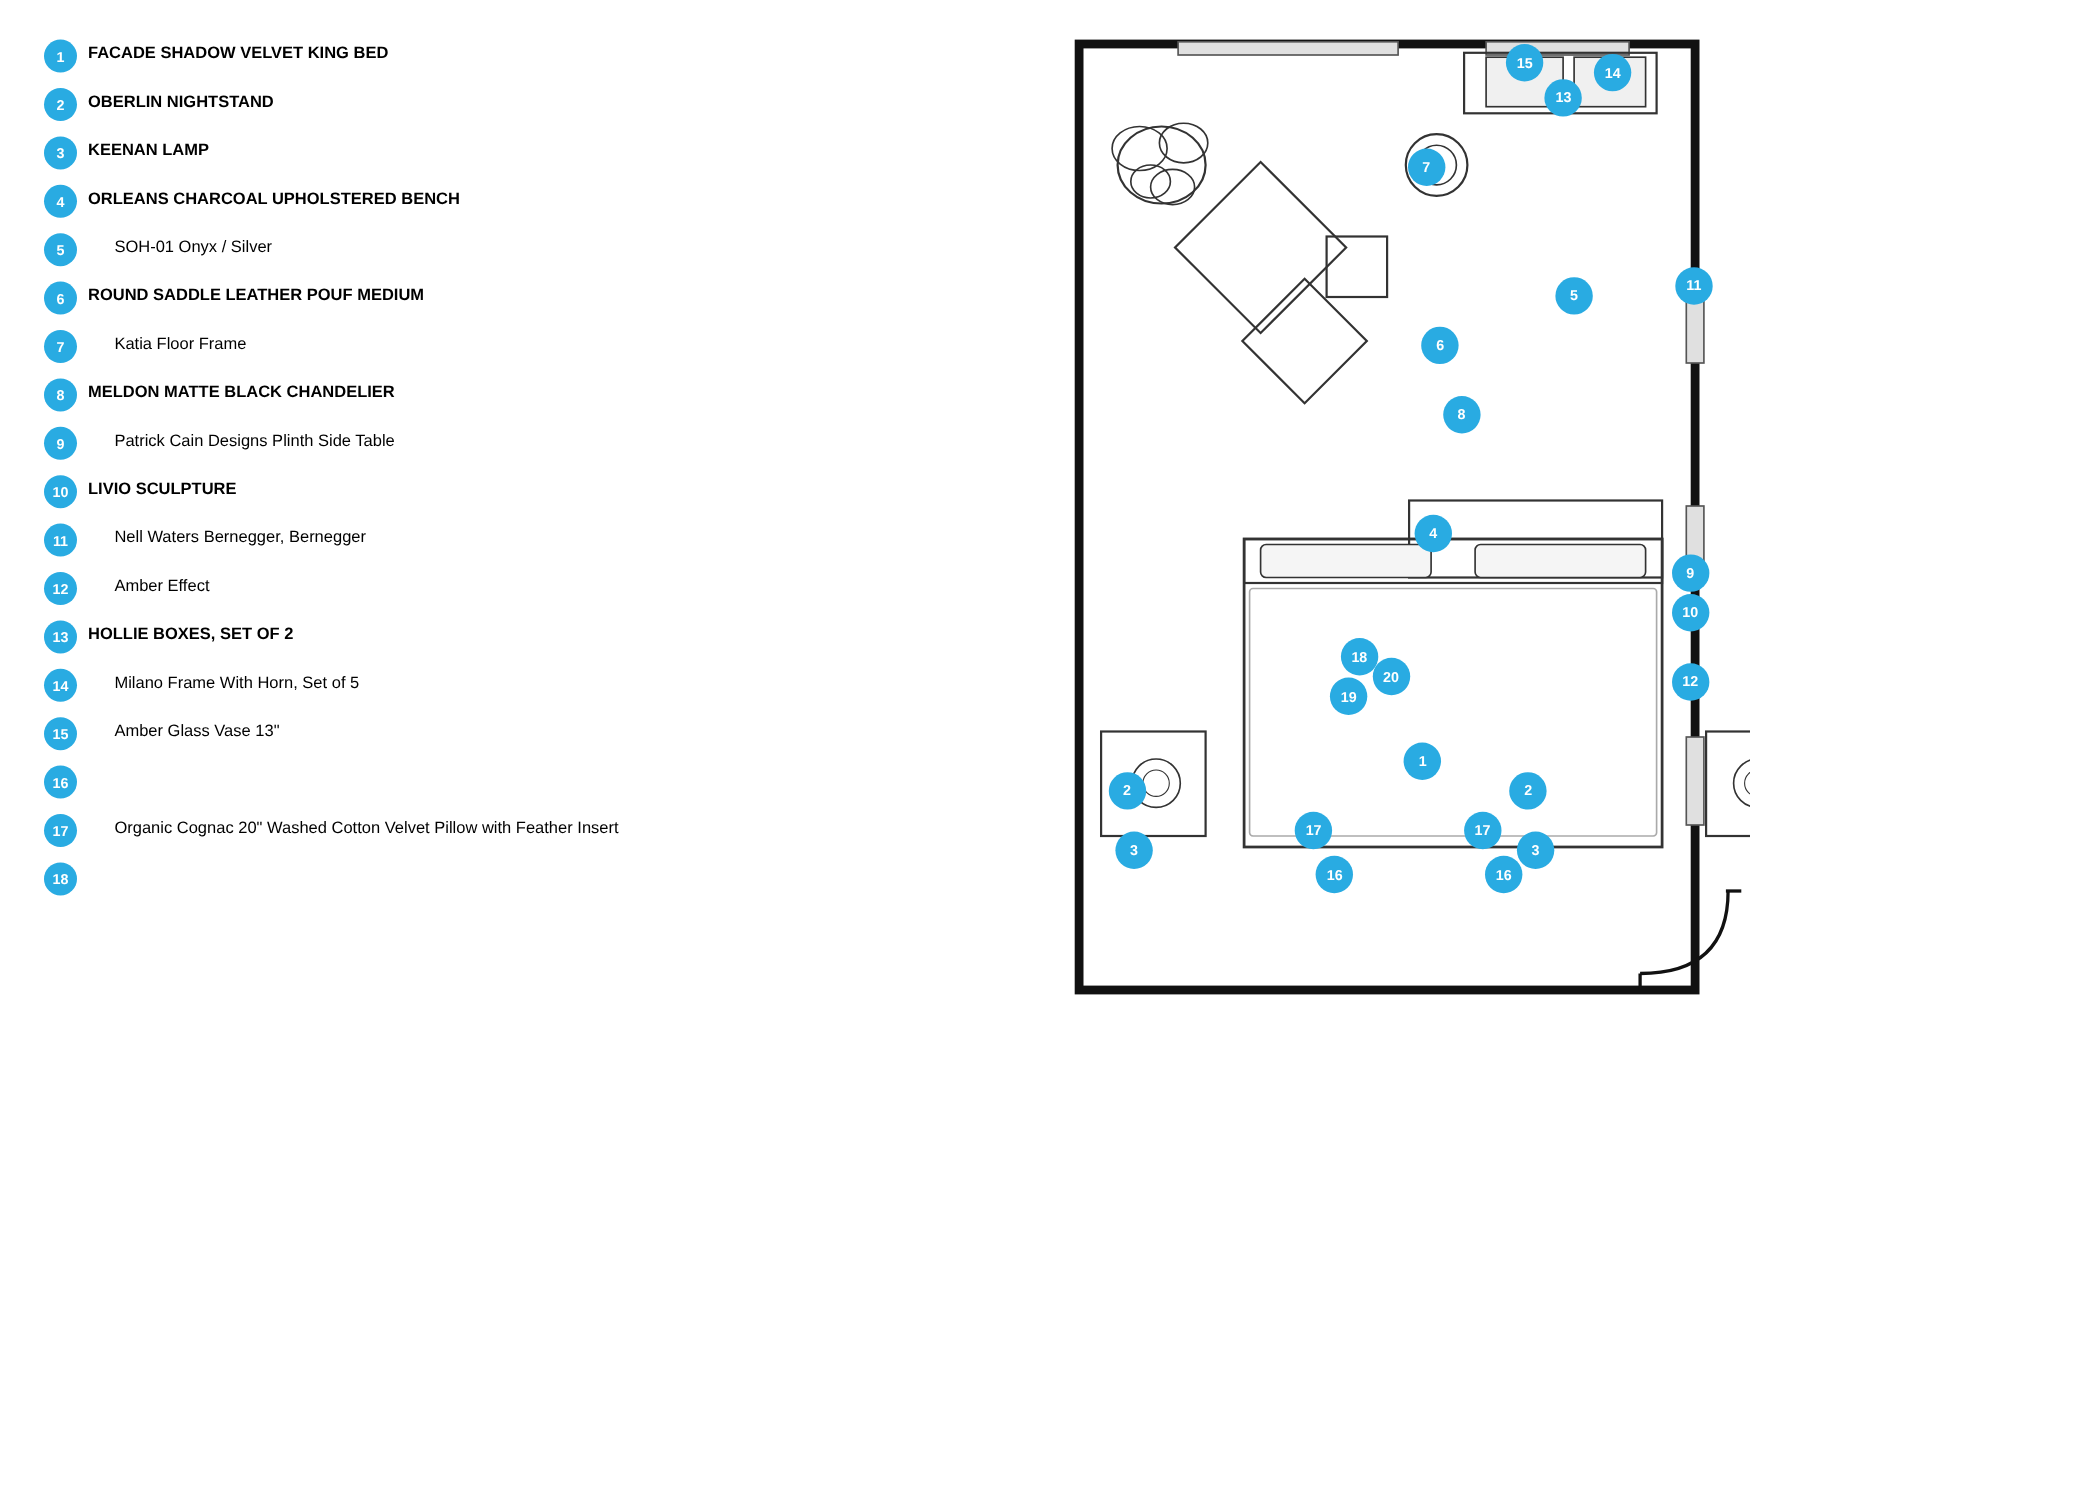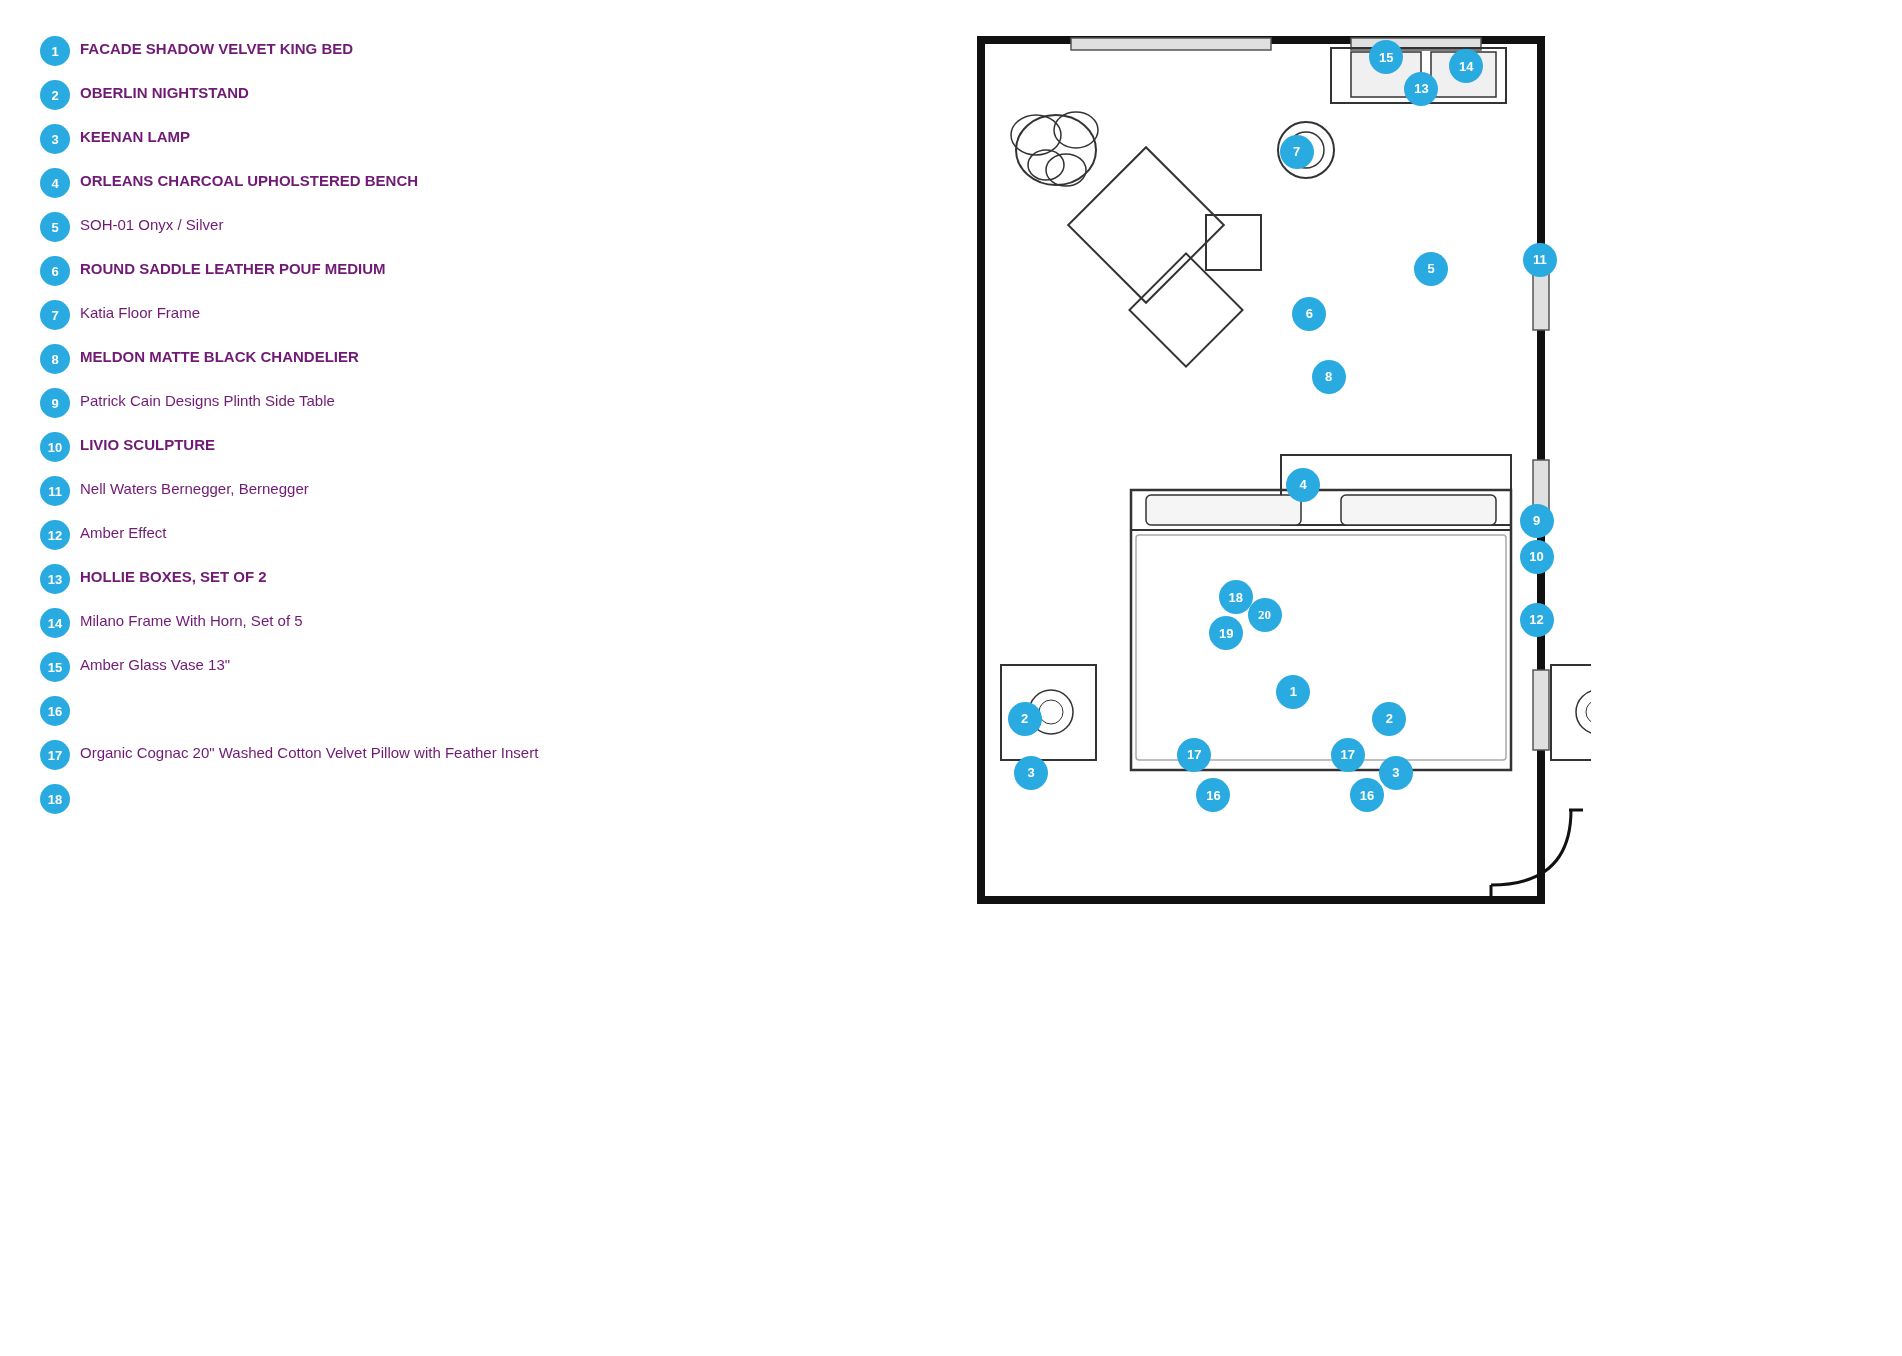--- a/index.html
+++ b/index.html
@@ -39,31 +39,32 @@
       font-size: 13px;
       font-weight: bold;
       display: flex;
       align-items: center;
       justify-content: center;
       flex-shrink: 0;
       margin-top: 2px;
     }
     .legend-text {
       font-size: 15px;
-      color: #701a75;
+      color: #000000;
       line-height: 1.4;
       padding-top: 4px;
     }
     .legend-text.uppercase {
       text-transform: uppercase;
       font-weight: 600;
       font-size: 15px;
     }
     .legend-text.mixed {
       font-size: 15px;
+      margin-left: 24px;
     }
 
     
     .floorplan-container {
       flex: 1;
       display: flex;
       align-items: flex-start;
       justify-content: center;
       padding: 10px;
     }
@@ -252,15 +253,15 @@
       <div class="fp-badge" style="left: 91.5%; top: 65.5%;">12</div>
       <div class="fp-badge" style="left: 73.5%; top: 6.5%;">13</div>
       <div class="fp-badge" style="left: 80.5%; top: 4%;">14</div>
       <div class="fp-badge" style="left: 68%; top: 3%;">15</div>
       <div class="fp-badge" style="left: 41%; top: 85%;">16</div>
       <div class="fp-badge" style="left: 65%; top: 85%;">16</div>
       <div class="fp-badge" style="left: 38%; top: 80.5%;">17</div>
       <div class="fp-badge" style="left: 62%; top: 80.5%;">17</div>
       <div class="fp-badge" style="left: 44.5%; top: 63%;">18</div>
       <div class="fp-badge" style="left: 43%; top: 67%; text-align: right;">19</div>
-      <div class="fp-badge" style="left: 49%; top: 65%; font-family: Liberation Serif, serif;">20</div>
+      <div class="fp-badge" style="left: 49%; top: 65%;">20</div>
     </div>
 </div>
 
 </body></html>

